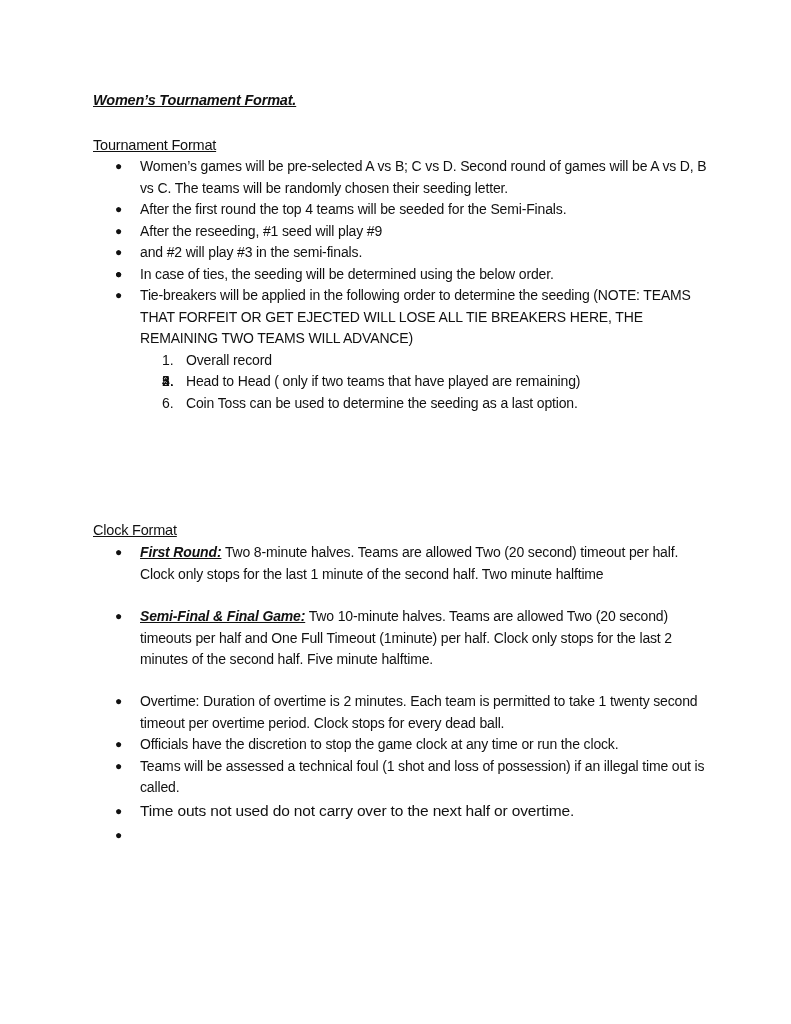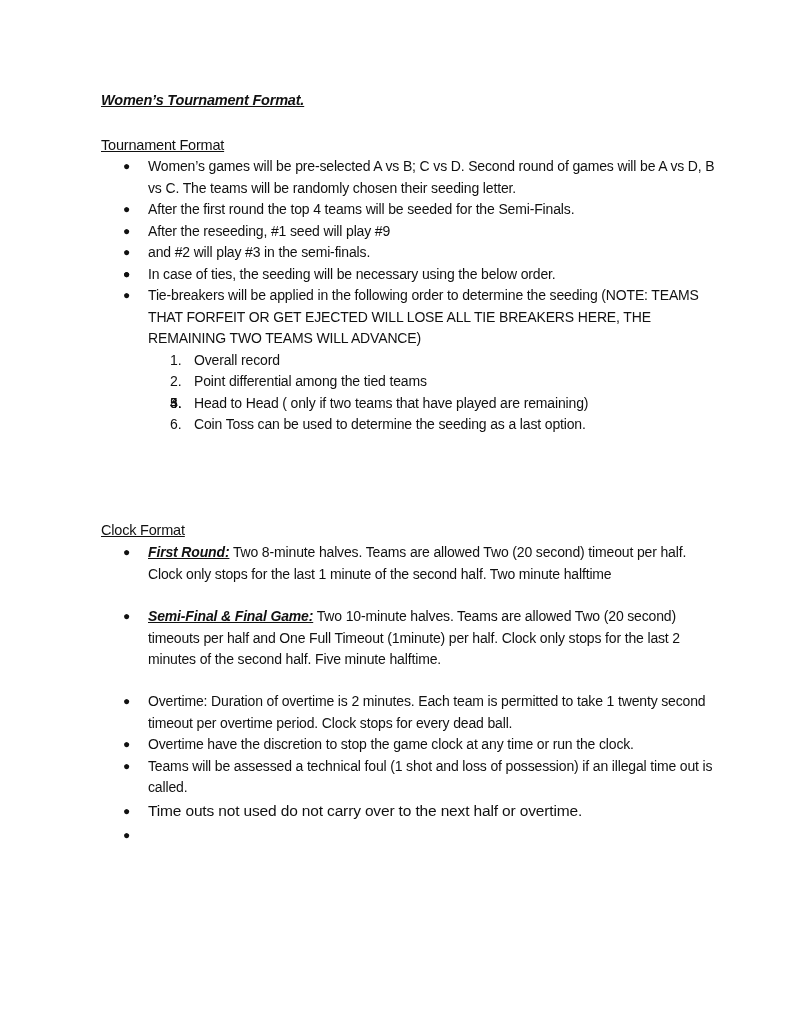--- a/index.html
+++ b/index.html
@@ -1,18 +1,18 @@
 <!DOCTYPE html>
 <html><head>
 <meta charset="utf-8">
 <style>
   html, body { margin: 0; padding: 0; background: #ffffff; }
   body { width: 791px; height: 1024px; position: relative; overflow: hidden;
          font-family: "Liberation Sans", sans-serif; color: #111; }
-  .page { position: absolute; left: 0; top: 0; width: 648px; height: 1024px; margin-left: 8px; }
+  .page { position: absolute; left: 0; top: 0; width: 648px; height: 1024px; }
   .title { position: absolute; left: 93px; top: 92px; font-size: 14.5px; font-weight: bold;
            font-style: italic; text-decoration: underline; letter-spacing: -0.2px; }
   .h2 { position: absolute; left: 93px; font-size: 14.5px; font-weight: normal; text-decoration: underline;
         letter-spacing: -0.2px; }
   .txt { font-size: 14px; line-height: 21.5px; letter-spacing: -0.15px; }
   .blist { position: absolute; left: 93px; width: 620px; margin: 0; padding: 0; list-style: none; }
   .blist li { position: relative; padding-left: 47px; }
   .bullet { position: absolute; left: 22px; top: 0; font-size: 12px; }
   .olist { margin: 0; padding: 0; list-style: none; }
   .olist li { position: relative; padding-left: 46px; }
@@ -29,44 +29,44 @@
   <div class="title">Women’s Tournament Format.</div>
 
   <div class="h2" style="top:137px">Tournament Format</div>
 
   <ul class="blist txt" style="top:156px">
     <li><span class="bullet">●</span><span>Women’s games will be pre-selected A vs B; C vs D.  Second round of games will be A vs D, B vs C.   The teams will be randomly chosen their seeding letter.</span></li>
     <li><span class="bullet">●</span><span>After the first round the top 4 teams will be seeded for the Semi-Finals.</span></li>
     <li><span class="bullet">●</span><span>After the reseeding, #1 seed will play #9</span></li>
     <li><span class="bullet">●</span><span>and #2 will play #3 in the semi-finals.</span></li>
     <li><span class="bullet">●</span></li>
-    <li><span class="bullet">●</span><span> In case of ties, the seeding will be necessary using the below order.</span></li>
+    <li><span class="bullet">●</span><span> In case of ties, the seeding will be determined using the below order.</span></li>
     <li><span class="bullet">●</span><span>Tie-breakers will be applied in the following order to determine the seeding (NOTE: TEAMS THAT FORFEIT OR GET EJECTED WILL LOSE ALL TIE BREAKERS HERE, THE REMAINING TWO TEAMS WILL ADVANCE)</span>
       <ol class="olist" style="margin-left:0">
         <li><span class="num">1.</span><span>Overall record</span></li>
-        <li><span class="num">2.</span><span>Point differential among the tied teams</span></li>
+        <li><span class="num">2.</span></li>
         <li><span class="num">3.</span></li>
         <li><span class="num">4.</span></li>
         <li><span class="num">5.</span><span>Head to Head ( only if two teams that have played are remaining)</span></li>
         <li><span class="num">6.</span><span>Coin Toss can be used to determine the seeding as a last option.</span></li>
       </ol>
     </li>
   </ul>
 
   <div class="h2" style="top:522px">Clock Format</div>
 
   <ul class="blist txt" style="top:542px">
     <li><span class="bullet">●</span><span class="lbl">First Round:</span><span>  Two 8-minute halves. Teams are allowed Two (20 second) timeout per half. Clock only stops for the last 1 minute of the second half. Two minute halftime</span></li>
   </ul>
 
   <ul class="blist txt" style="top:606px">
     <li><span class="bullet">●</span><span class="lbl">Semi-Final &amp; Final Game:</span><span> Two 10-minute halves. Teams are allowed Two (20 second) timeouts per half and One Full Timeout (1minute) per half. Clock only stops for the last 2 minutes of the second half. Five minute halftime.</span></li>
   </ul>
 
   <ul class="blist txt" style="top:691px">
     <li><span class="bullet">●</span><span>Overtime: Duration of overtime is 2 minutes.  Each team is permitted to take 1 twenty second timeout per overtime period.  Clock stops for every dead ball.</span></li>
-    <li><span class="bullet">●</span><span>Overtime have the discretion to stop the game clock at any time or run the clock.</span></li>
+    <li><span class="bullet">●</span><span>Officials have the discretion to stop the game clock at any time or run the clock.</span></li>
     <li><span class="bullet">●</span><span>Teams will be assessed a technical foul (1 shot and loss of possession) if an illegal time out is called.</span></li>
     <li class="big"><span class="bullet">●</span><span>Time outs not used do not carry over to the next half or overtime.</span></li>
     <li class="big bold"><span class="bullet">●</span></li>
   </ul>
 
 </div>
 
 </body></html>

